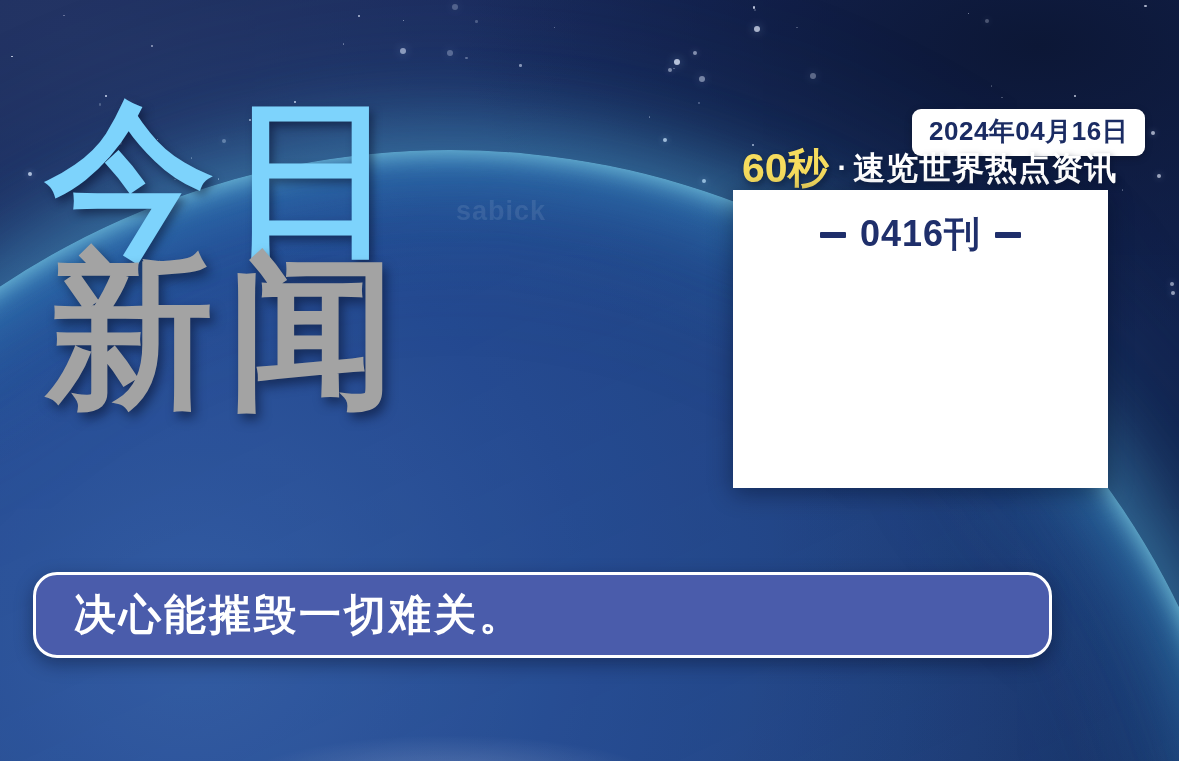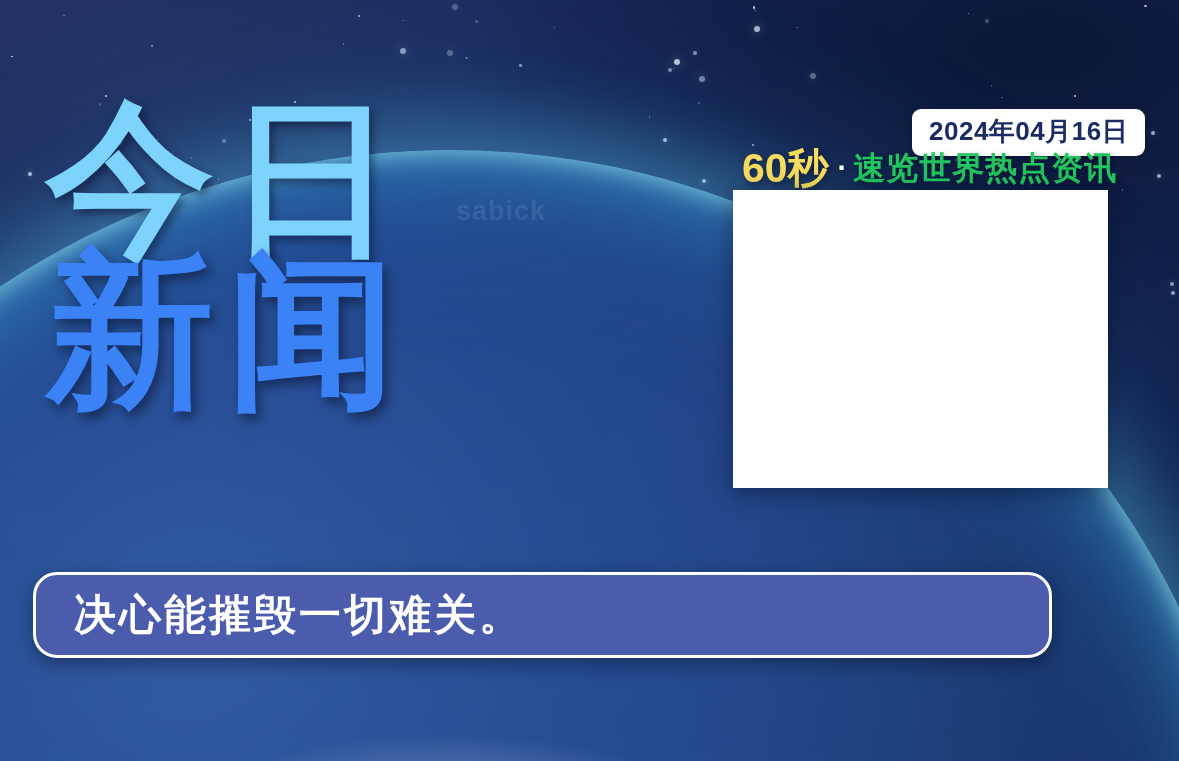--- a/index.html
+++ b/index.html
@@ -129,21 +129,21 @@
     font-weight: 700;
     line-height: 0.99;
     letter-spacing: 14px;
     white-space: nowrap;
   }
   .title-line.today {
     color: #7dd3fc;
     text-shadow: 4px 5px 9px rgba(8,16,44,0.50);
   }
   .title-line.news {
-    color: #3b82f6;
+    color: #a3a3a3;
     margin-top: -14px;
     text-shadow: 4px 6px 11px rgba(8,16,44,0.55);
   }
 
   
   .date-badge {
     position: absolute;
     left: 912px;
     top: 65px;
     padding: 5px 17px 7px 17px;
@@ -174,21 +174,21 @@
     vertical-align: middle;
   }
   .tagline .dot {
     color: #ffffff;
     font-size: 29px;
     font-weight: 700;
     margin: 0 6px 0 9px;
     vertical-align: middle;
   }
   .tagline .desc {
-    color: #22c55e;
+    color: #ffffff;
     font-size: 32px;
     font-weight: 700;
     letter-spacing: 1px;
     vertical-align: middle;
     margin-top: 28px;
   }
 
   
   .date-card {
     position: absolute;
@@ -415,19 +415,24 @@
     <div class="title-line news">新闻</div>
   </div>
 
   <div class="date-badge">2024年04月16日</div>
 
   <div class="tagline">
     <span class="sec">60秒</span><span class="dot">·</span><span class="desc">速览世界热点资讯</span>
   </div>
 
   <div class="date-card">
+    <div class="issue-row">
+      <span class="issue-dash"></span>
+      <span>0416刊</span>
+      <span class="issue-dash"></span>
+    </div>
   </div>
 
   <div class="quote-bar">
     <div class="quote-text">决心能摧毁一切难关。</div>
   </div>
 
 </div>
 
 </body></html>

